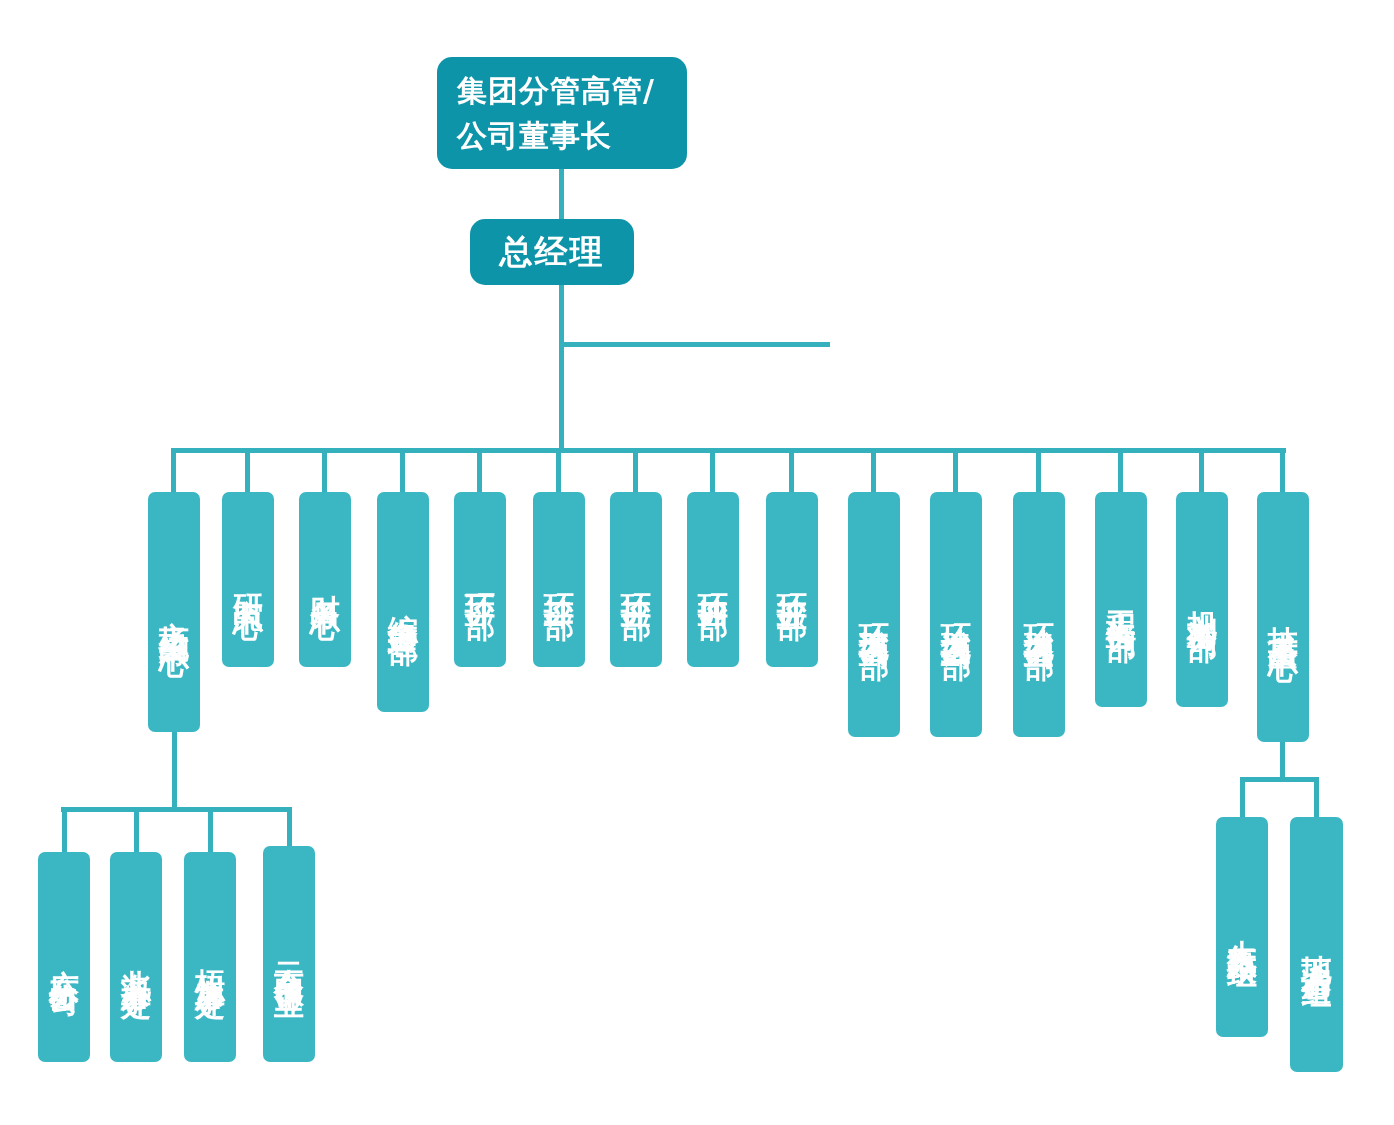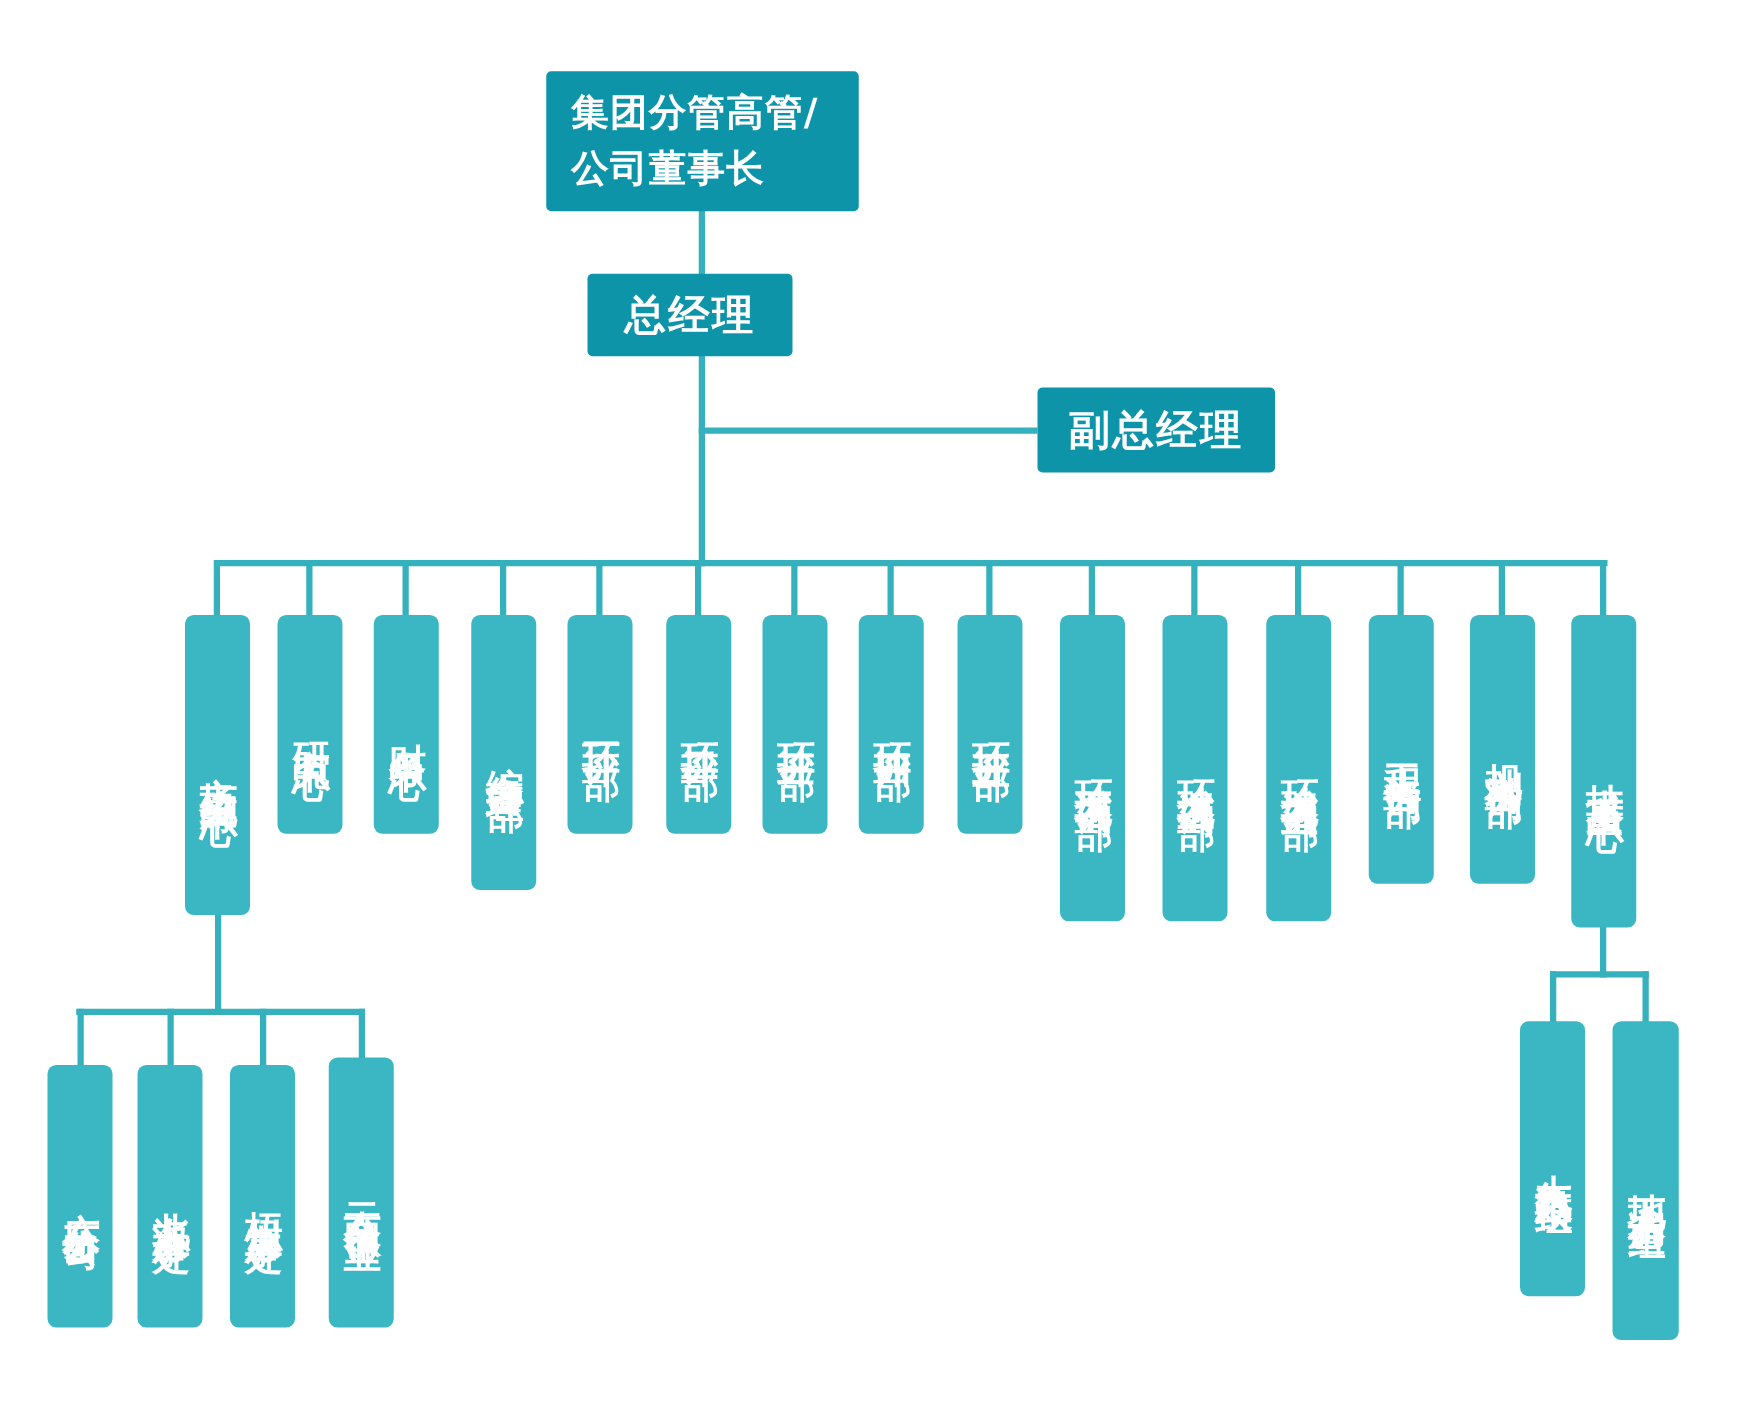--- a/index.html
+++ b/index.html
@@ -30,21 +30,21 @@
     display: flex;
     align-items: center;
     justify-content: center;
     color: #ffffff;
     font-weight: bold;
     z-index: 2;
     text-align: center;
   }
   .dark {
     background: var(--dark);
-    border-radius: 4px;
+    border-radius: 15px;
   }
   .light {
     background: var(--light);
     border-radius: 7px;
   }
   .exec {
     font-size: 33px;
     letter-spacing: 2px;
   }
   .chairman {
@@ -98,21 +98,20 @@
   <div class="line" style="left:287px;top:807px;width:5px;height:42px"></div>
 
   <div class="line" style="left:1280px;top:740px;width:5px;height:42px"></div>
   <div class="line" style="left:1240px;top:777px;width:79px;height:5px"></div>
   <div class="line" style="left:1240px;top:777px;width:5px;height:43px"></div>
   <div class="line" style="left:1314px;top:777px;width:5px;height:43px"></div>
 
   <div class="node dark chairman" style="left:437px;top:57px;width:250px;height:112px">集团分管高管/
 公司董事长</div>
   <div class="node dark exec" style="left:470px;top:219px;width:164px;height:66px">总经理</div>
-  <div class="node dark exec" style="left:830px;top:310px;width:190px;height:68px">副总经理</div>
 
   <div class="node light vert" style="left:148px;top:492px;width:52px;height:240px">市场统筹中心</div>
   <div class="node light vert" style="left:222px;top:492px;width:52px;height:175px">研究中心</div>
   <div class="node light vert" style="left:299px;top:492px;width:52px;height:175px">财务中心</div>
   <div class="node light vert" style="left:377px;top:492px;width:52px;height:220px">综合管理部</div>
   <div class="node light vert" style="left:454px;top:492px;width:52px;height:175px">环评一部</div>
   <div class="node light vert" style="left:533px;top:492px;width:52px;height:175px">环评二部</div>
   <div class="node light vert" style="left:610px;top:492px;width:52px;height:175px">环评三部</div>
   <div class="node light vert" style="left:687px;top:492px;width:52px;height:175px">环评四部</div>
   <div class="node light vert" style="left:766px;top:492px;width:52px;height:175px">环评五部</div>

